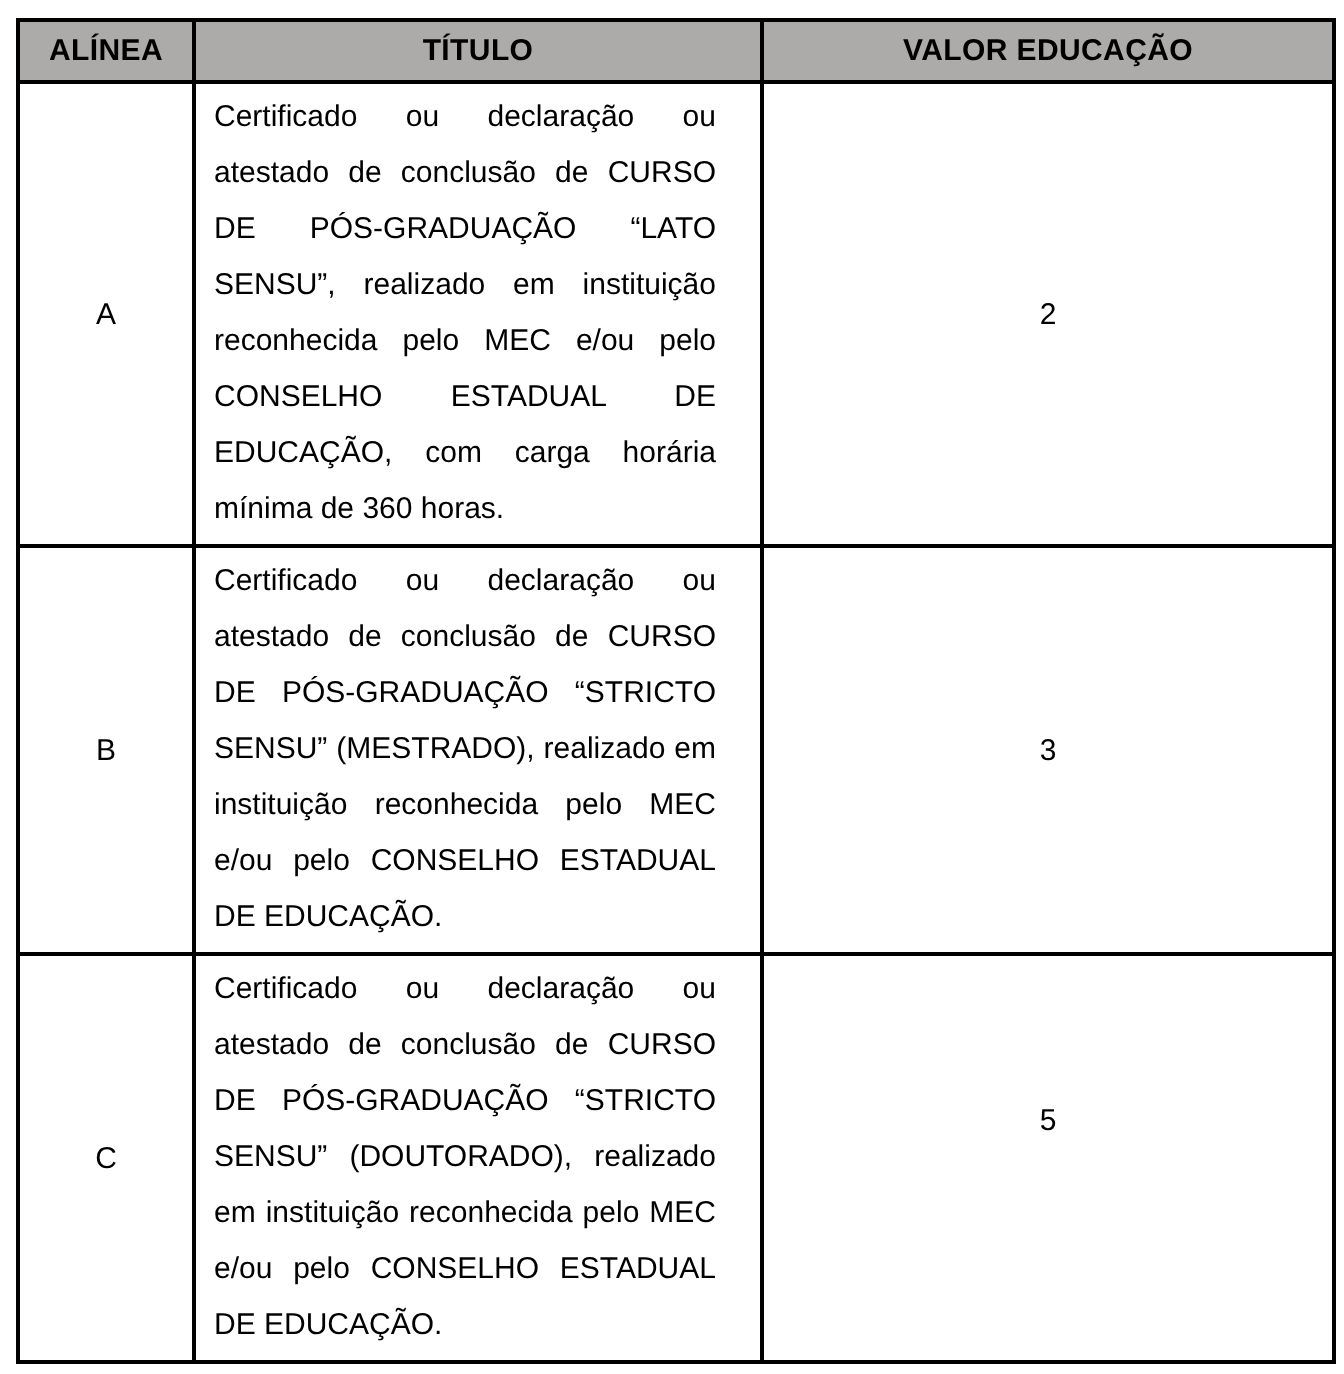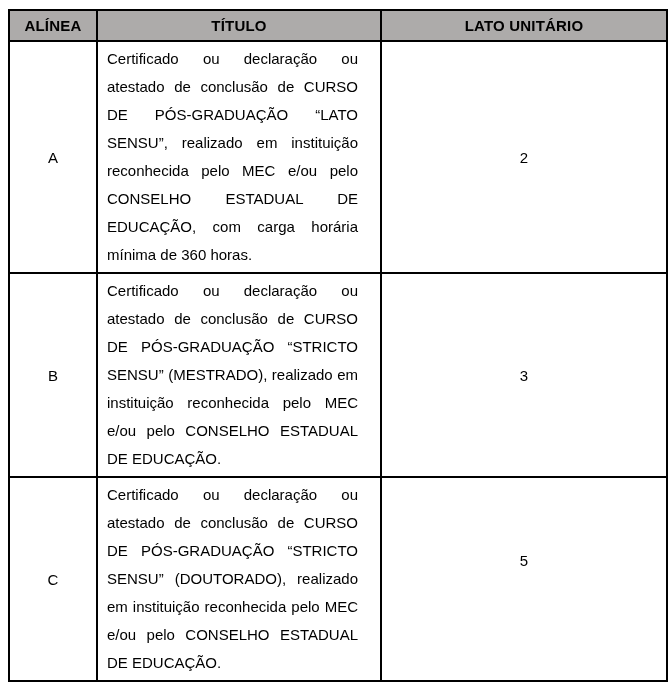--- a/index.html
+++ b/index.html
@@ -73,21 +73,21 @@
   <table class="doc-table">
     <colgroup>
       <col class="col-alinea">
       <col class="col-titulo">
       <col class="col-valor">
     </colgroup>
     <thead>
       <tr class="header-row">
         <th>ALÍNEA</th>
         <th>TÍTULO</th>
-        <th>LATO UNITÁRIO</th>
+        <th>VALOR EDUCAÇÃO</th>
       </tr>
     </thead>
     <tbody>
       <tr class="row-a">
         <td class="cell-alinea">A</td>
         <td class="cell-titulo">Certificado ou declaração ou atestado de conclusão de CURSO DE PÓS-GRADUAÇÃO “LATO SENSU”, realizado em instituição reconhecida pelo MEC e/ou pelo CONSELHO ESTADUAL DE EDUCAÇÃO, com carga horária mínima de 360 horas.</td>
         <td class="cell-valor">2</td>
       </tr>
       <tr class="row-b">
         <td class="cell-alinea">B</td>

